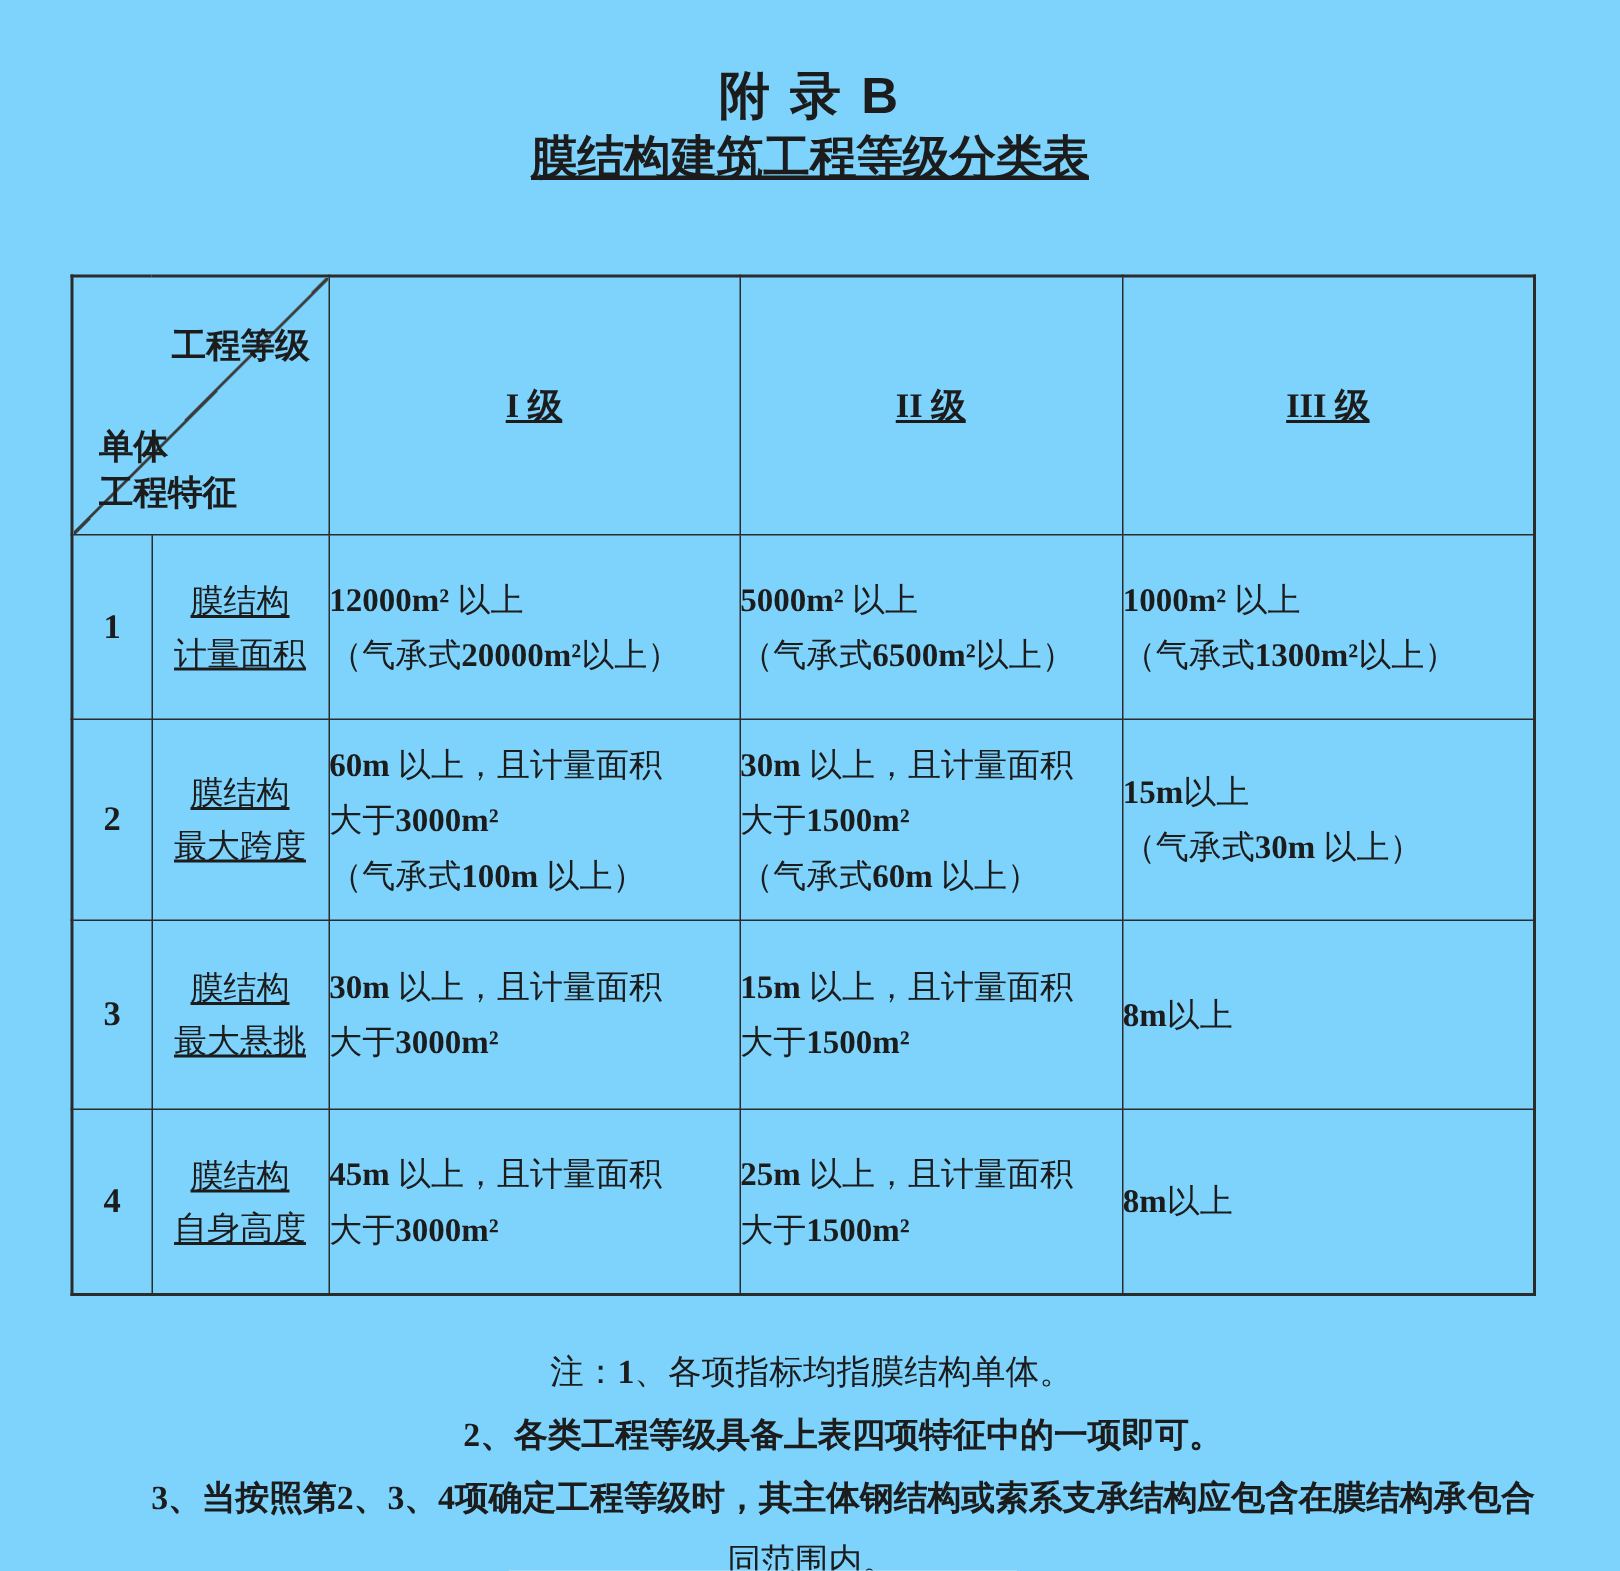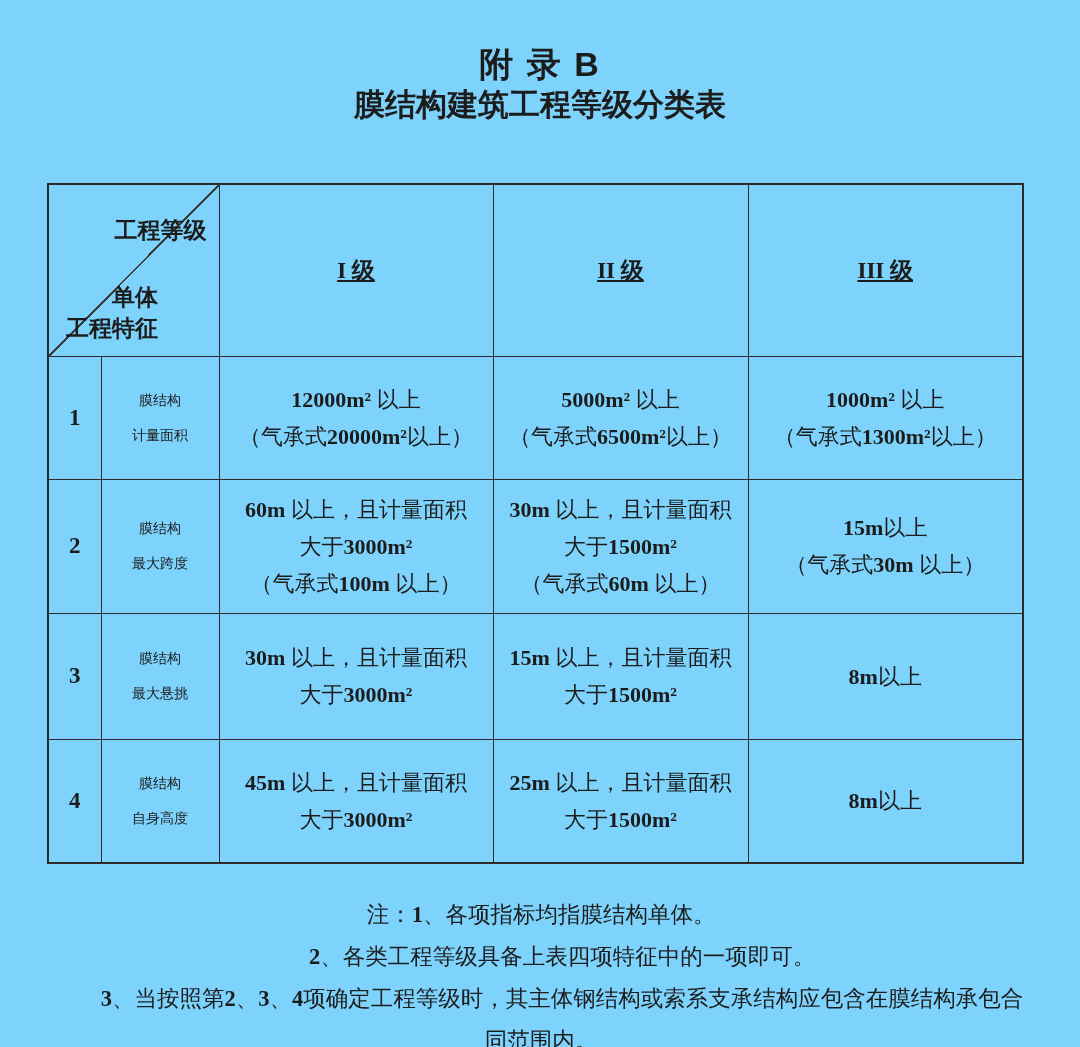--- a/index.html
+++ b/index.html
@@ -23,20 +23,21 @@
     letter-spacing: 2px;
   }
   .doc-subtitle {
     position: absolute;
     top: 86px; left: 0; width: 100%;
     text-align: center;
     font-family: "Liberation Sans", "DejaVu Sans", sans-serif;
     font-weight: bold;
     font-size: 31px;
     line-height: 38px;
+    text-decoration: underline;
   }
   table.grade-table {
     position: absolute;
     left: 47px; top: 183px;
     border-collapse: collapse;
     table-layout: fixed;
     border: 2.5px solid #2b2b2b;
   }
   table.grade-table td {
     border: 1.6px solid #2b2b2b;
@@ -54,56 +55,56 @@
     top: 30px; right: 12px;
     font-weight: bold;
     font-size: 23px;
   }
   .corner-bottom-left {
     position: absolute;
     left: 17px; bottom: 12px;
     font-weight: bold;
     font-size: 23px;
     line-height: 31px;
-    text-align: right;
+    text-align: left;
   }
   td.ghead {
     text-align: center;
     font-weight: bold;
     font-size: 23px;
     text-decoration: underline;
   }
   td.num {
     text-align: center;
     font-weight: bold;
     font-size: 23px;
   }
   td.feat {
     text-align: center;
-    font-size: 14px;
+    font-size: 22px;
     line-height: 35px;
+    text-decoration: underline;
   }
   td.val {
-    text-align: center;
     font-size: 22px;
     line-height: 37px;
     margin-left: 41px;
   }
   .notes {
     position: absolute;
     left: 55px; top: 894px;
     width: 972px;
     font-size: 22.5px;
   }
   .note-line {
     line-height: 42px;
     white-space: nowrap;
     text-align: center;
   }
-  .note-indent { margin-left: 42px; }
+  .note-indent { margin-left: 42px; font-weight: bold; }
 </style>
 </head>
 <body>
 
 <div class="page">
 
   <div class="doc-title">附 录 B</div>
   <div class="doc-subtitle">膜结构建筑工程等级分类表</div>
 
   <table class="grade-table">

